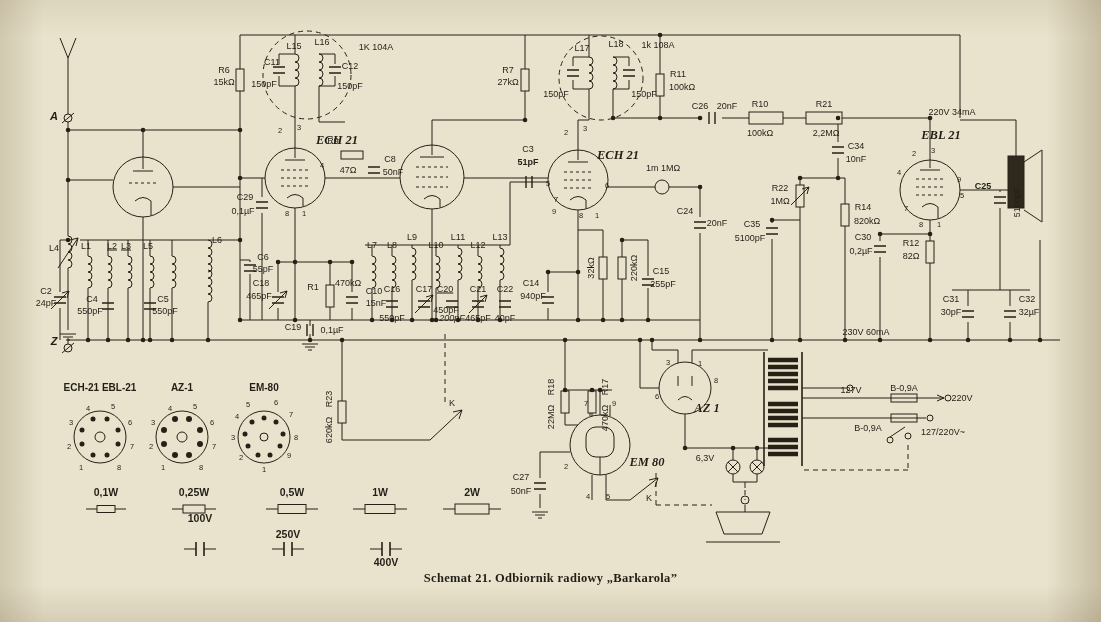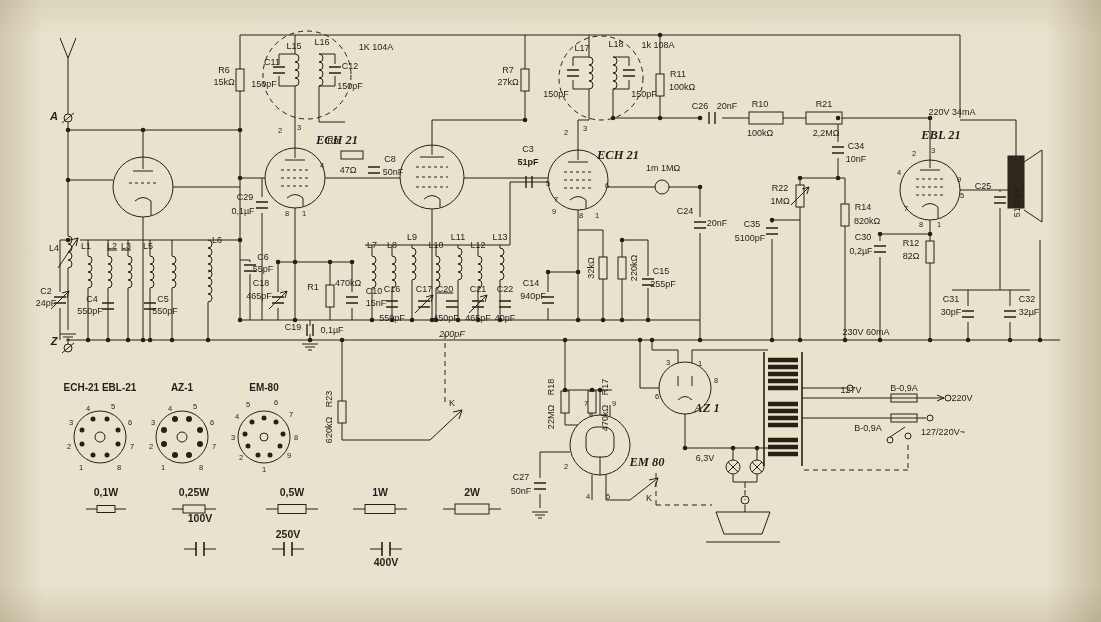--- a/index.html
+++ b/index.html
@@ -379,21 +379,21 @@
       <span class="ann component_labels" style="left: 826px; top: 133px;">2,2MΩ</span>
       <span class="ann component_labels" style="left: 856px; top: 146px;">C34</span>
       <span class="ann component_labels" style="left: 856px; top: 159px;">10nF</span>
       <span class="ann component_labels" style="left: 780px; top: 188px;">R22</span>
       <span class="ann component_labels" style="left: 780px; top: 201px;">1MΩ</span>
       <span class="ann component_labels" style="left: 752px; top: 224px;">C35</span>
       <span class="ann component_labels" style="left: 750px; top: 238px;">5100pF</span>
       <span class="ann component_labels" style="left: 863px; top: 207px;">R14</span>
       <span class="ann component_labels" style="left: 867px; top: 221px;">820kΩ</span>
       <span class="ann component_labels" style="left: 952px; top: 112px;">220V 34mA</span>
-      <span class="ann component_labels" style="left: 983px; top: 186px;">C25</span>
+      <span class="ann component_labels" style="left: 983px; top: 186px; font-weight: bold;">C25</span>
       <span class="ann component_labels" style="left: 1017px; top: 202px; transform: translate(-50%, -50%) rotate(-90deg);">5100pF</span>
       <span class="ann component_labels" style="left: 911px; top: 243px;">R12</span>
       <span class="ann component_labels" style="left: 911px; top: 256px;">82Ω</span>
       <span class="ann component_labels" style="left: 863px; top: 237px;">C30</span>
       <span class="ann component_labels" style="left: 861px; top: 251px;">0,2µF</span>
       <span class="ann component_labels" style="left: 951px; top: 299px;">C31</span>
       <span class="ann component_labels" style="left: 951px; top: 312px;">30pF</span>
       <span class="ann component_labels" style="left: 1027px; top: 299px;">C32</span>
       <span class="ann component_labels" style="left: 1029px; top: 312px;">32µF</span>
       <span class="ann component_labels" style="left: 333px; top: 141px;">R9</span>
@@ -424,23 +424,23 @@
       <span class="ann component_labels" style="left: 332px; top: 330px;">0,1µF</span>
       <span class="ann component_labels" style="left: 313px; top: 287px;">R1</span>
       <span class="ann component_labels" style="left: 348px; top: 283px;">470kΩ</span>
       <span class="ann component_labels" style="left: 374px; top: 291px;">C10</span>
       <span class="ann component_labels" style="left: 376px; top: 303px;">15nF</span>
       <span class="ann component_labels" style="left: 531px; top: 283px;">C14</span>
       <span class="ann component_labels" style="left: 533px; top: 296px;">940pF</span>
       <span class="ann component_labels" style="left: 392px; top: 289px;">C16</span>
       <span class="ann component_labels" style="left: 392px; top: 318px;">550pF</span>
       <span class="ann component_labels" style="left: 424px; top: 289px;">C17</span>
-      <span class="ann component_labels" style="left: 424px; top: 318px; padding-left: 44px;">450pF</span>
+      <span class="ann component_labels" style="left: 424px; top: 310px; padding-left: 44px;">450pF</span>
       <span class="ann component_labels" style="left: 445px; top: 289px; text-decoration: underline;">C20</span>
-      <span class="ann component_labels" style="left: 452px; top: 334px; font-style: italic;">200pF</span>
+      <span class="ann component_labels" style="left: 452px; top: 318px; font-style: italic;">200pF</span>
       <span class="ann component_labels" style="left: 478px; top: 289px;">C21</span>
       <span class="ann component_labels" style="left: 478px; top: 318px;">465pF</span>
       <span class="ann component_labels" style="left: 505px; top: 289px;">C22</span>
       <span class="ann component_labels" style="left: 505px; top: 318px;">40pF</span>
       <span class="ann component_labels" style="left: 372px; top: 245px;">L7</span>
       <span class="ann component_labels" style="left: 392px; top: 245px;">L8</span>
       <span class="ann component_labels" style="left: 412px; top: 237px;">L9</span>
       <span class="ann component_labels" style="left: 436px; top: 245px;">L10</span>
       <span class="ann component_labels" style="left: 458px; top: 237px;">L11</span>
       <span class="ann component_labels" style="left: 478px; top: 245px;">L12</span>
@@ -530,14 +530,15 @@
       <span class="ann legend_labels" style="left: 106px; top: 492px;">0,1W</span>
       <span class="ann legend_labels" style="left: 194px; top: 492px;">0,25W</span>
       <span class="ann legend_labels" style="left: 292px; top: 492px;">0,5W</span>
       <span class="ann legend_labels" style="left: 380px; top: 492px;">1W</span>
       <span class="ann legend_labels" style="left: 472px; top: 492px;">2W</span>
       <span class="ann legend_labels" style="left: 200px; top: 518px;">100V</span>
       <span class="ann legend_labels" style="left: 288px; top: 534px;">250V</span>
       <span class="ann legend_labels" style="left: 386px; top: 534px; margin-top: 28px;">400V</span>
     </div>
 
+<div class="caption">Schemat 21. Odbiornik radiowy „Barkarola”</div>
 
 </div>
 
 </body></html>

